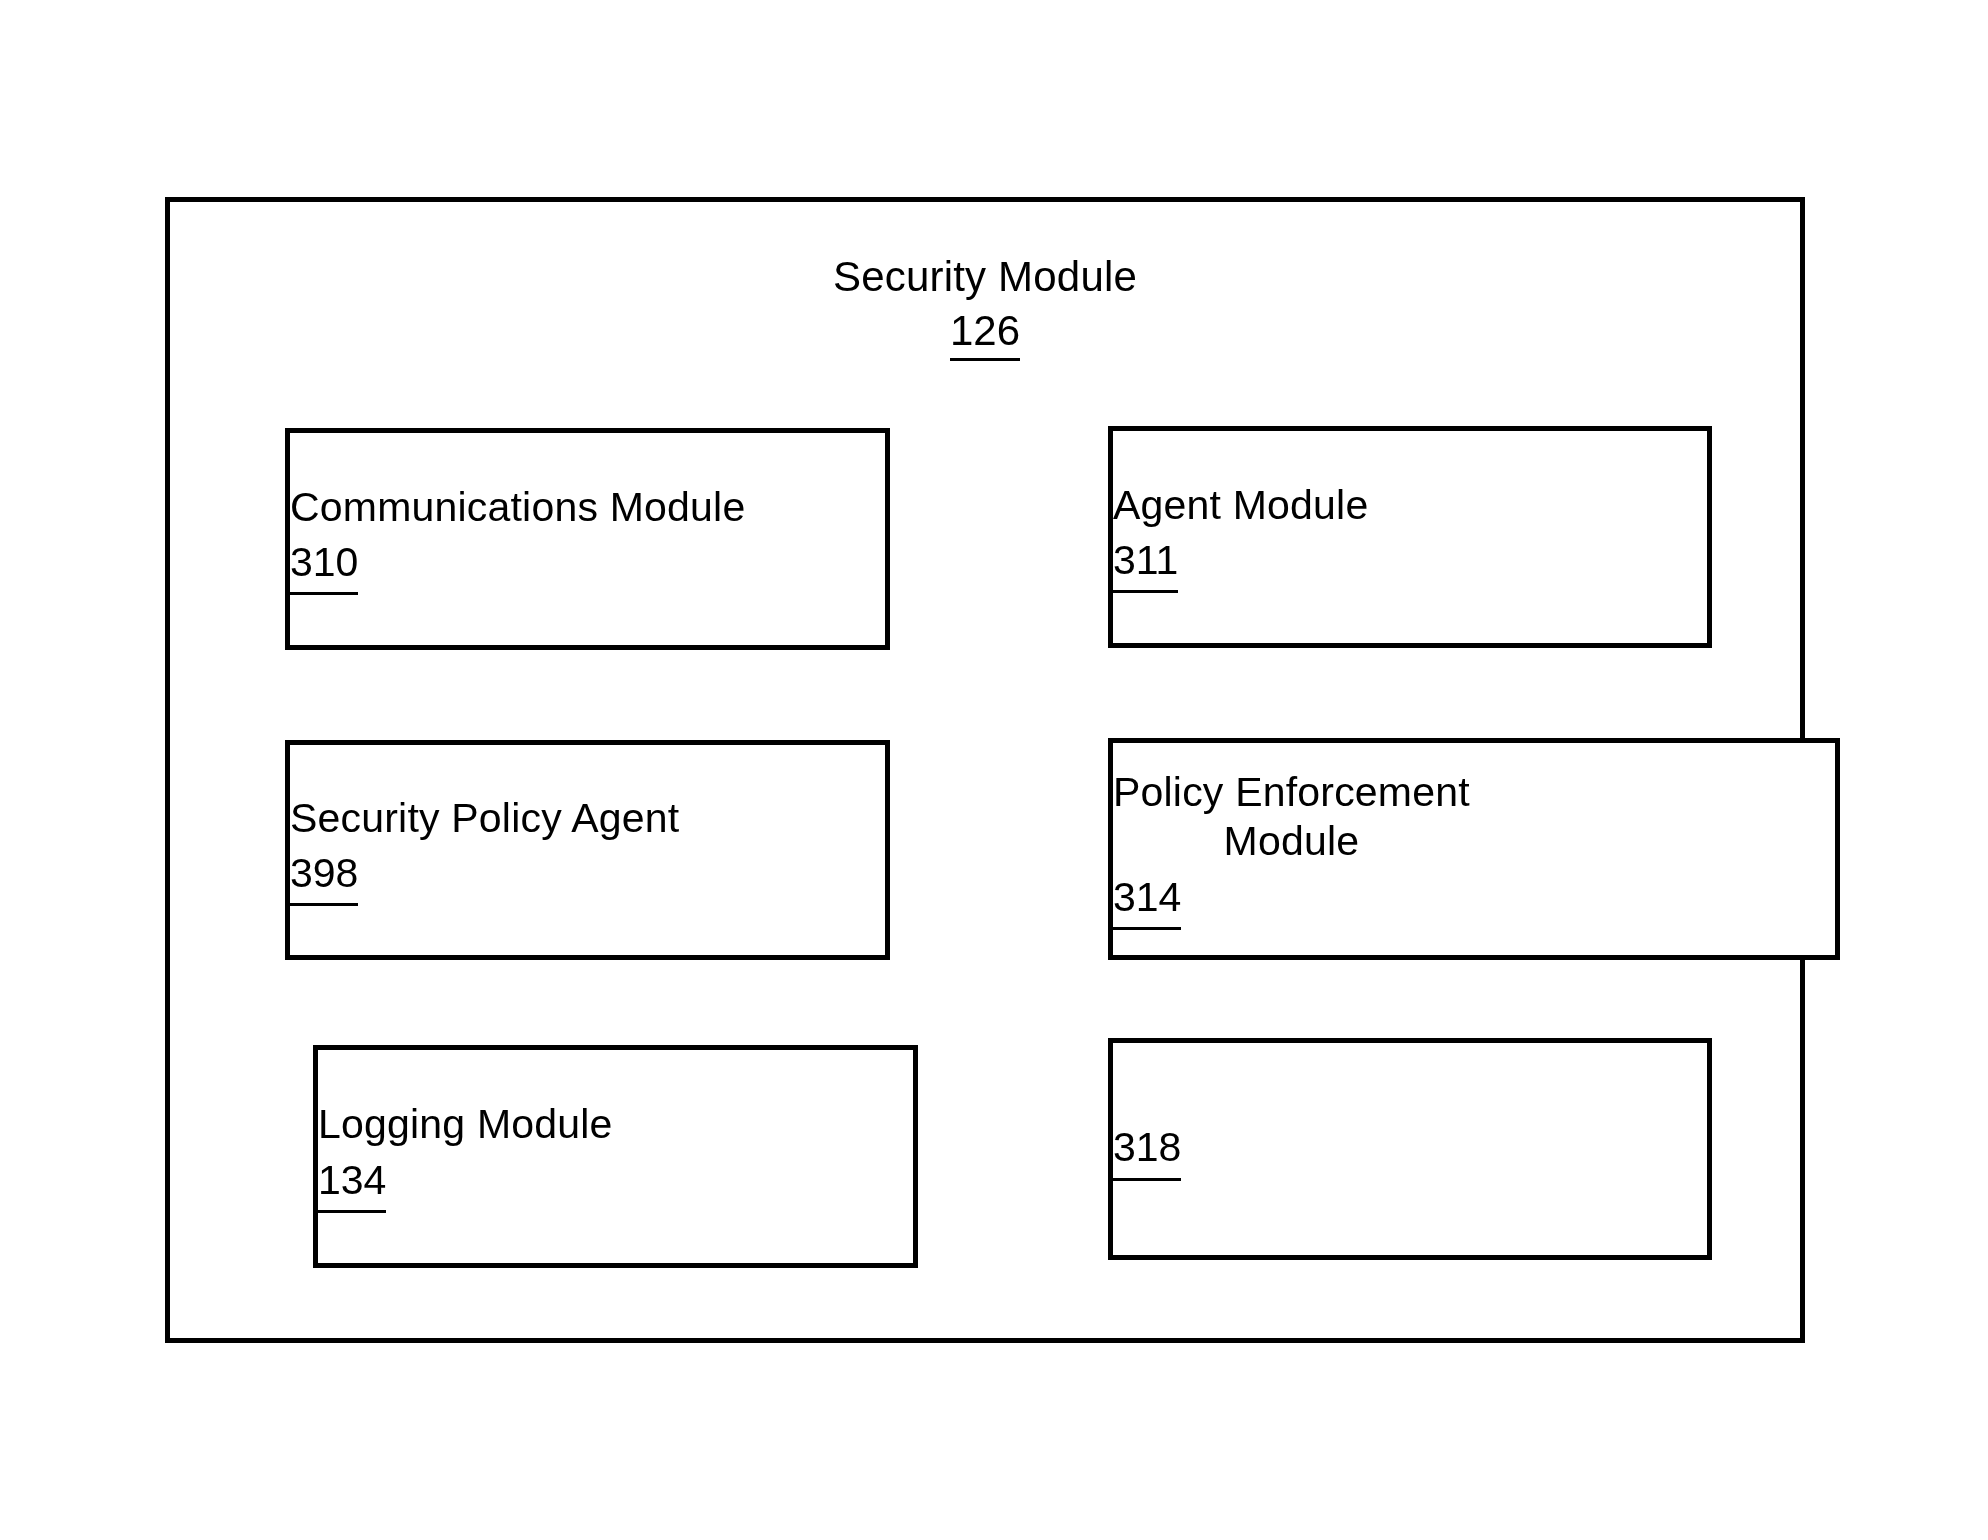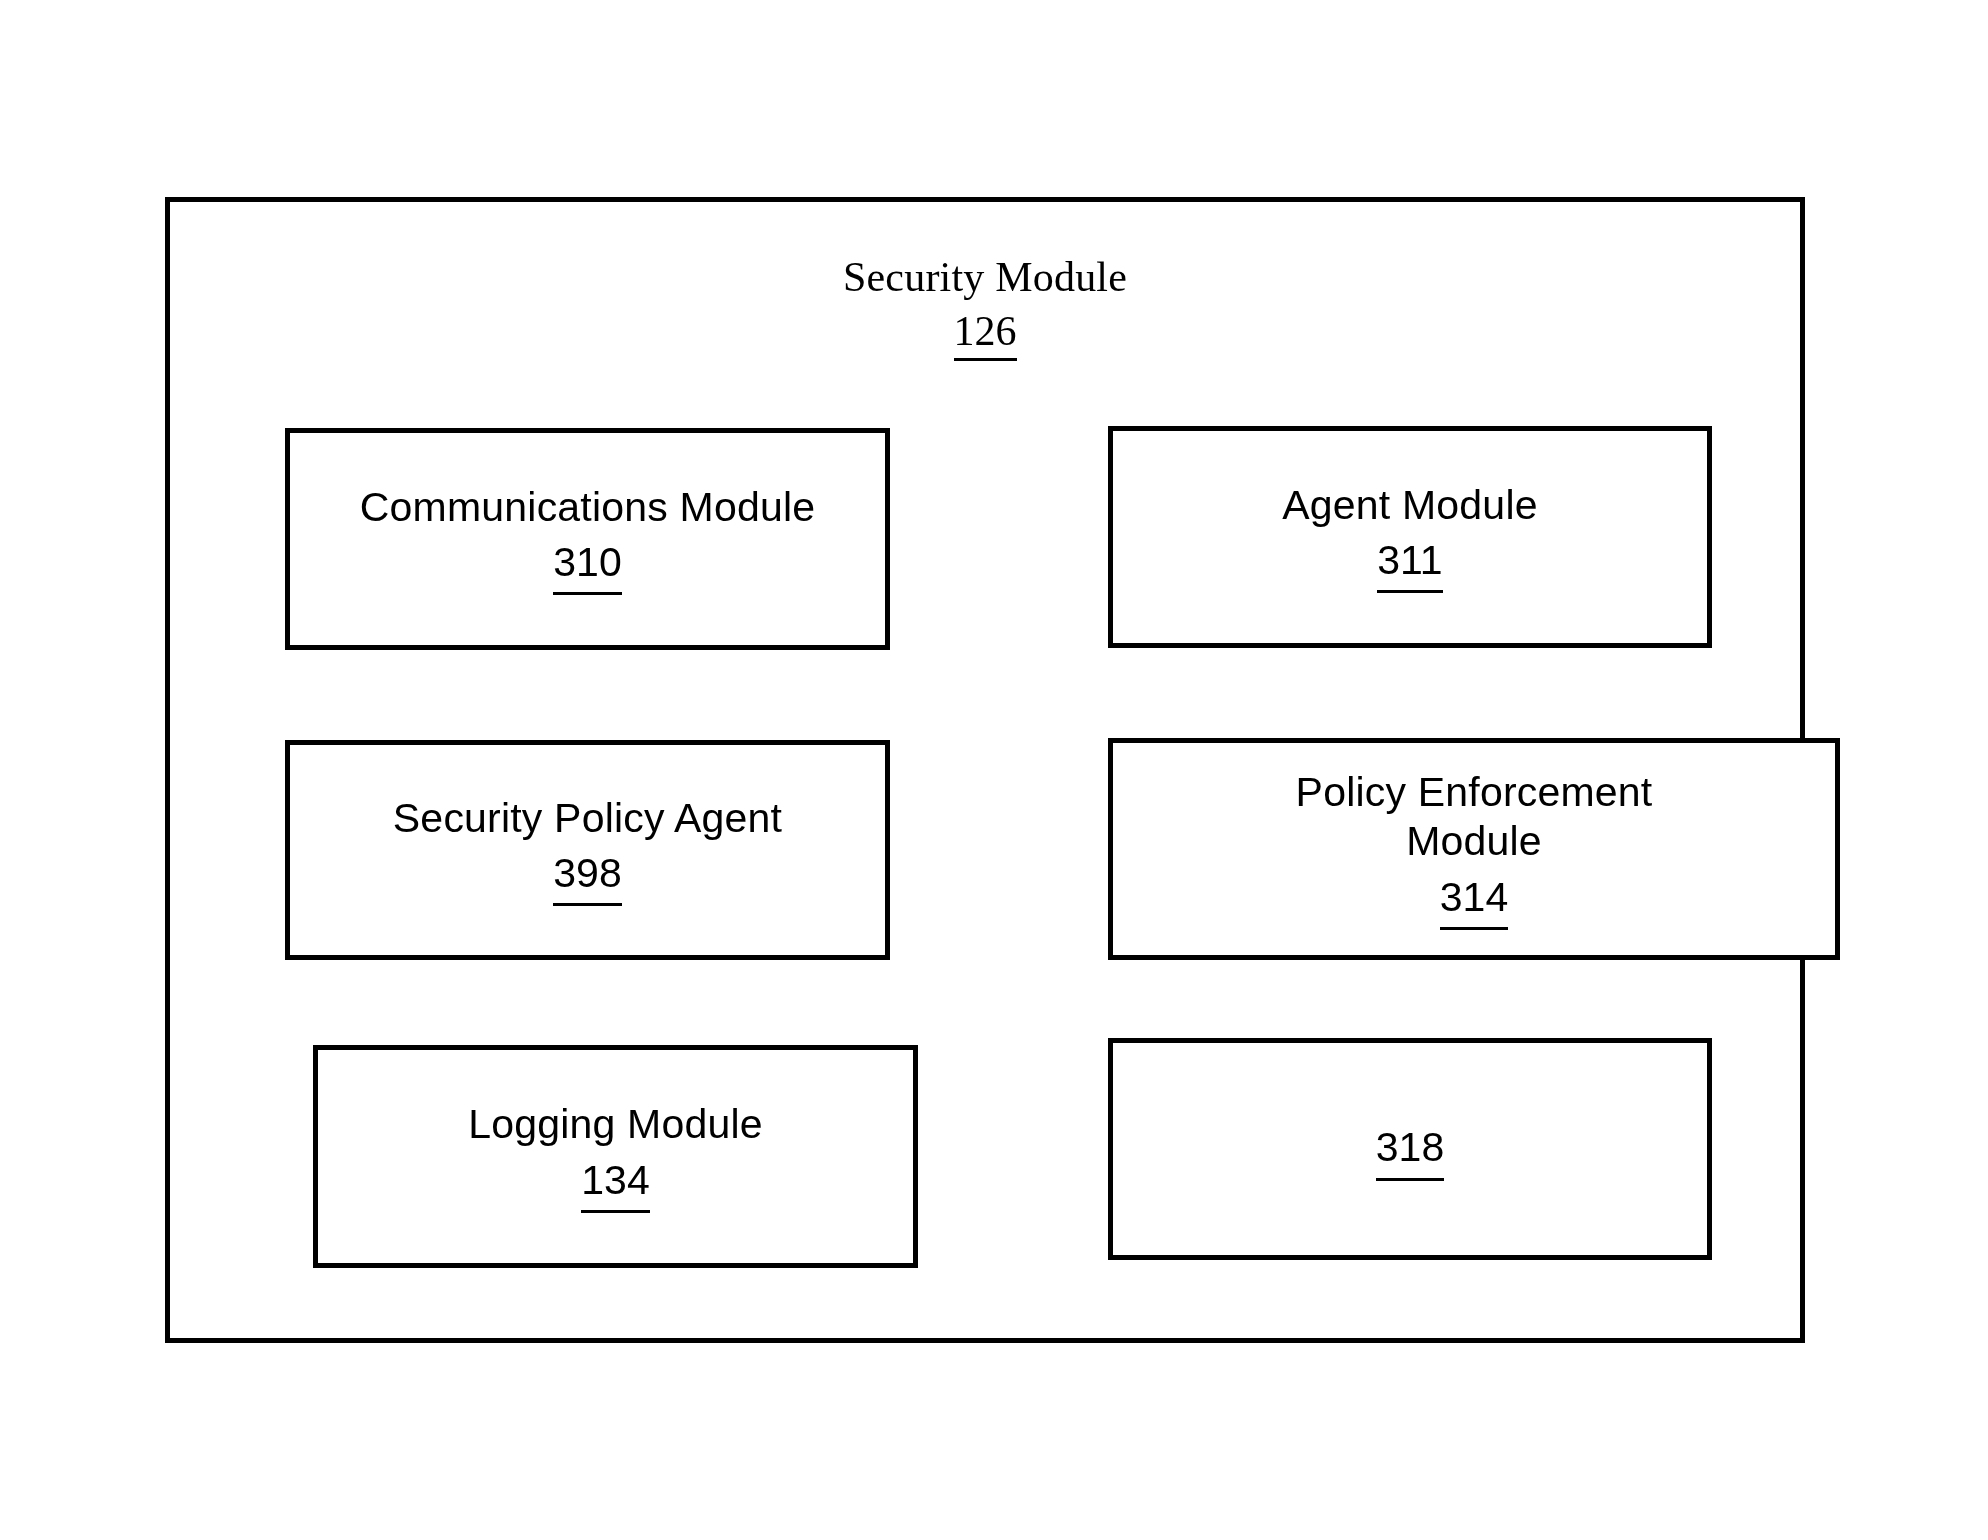--- a/index.html
+++ b/index.html
@@ -29,21 +29,20 @@
   }
 
   
   .container-title {
     position: absolute;
     left: 0;
     top: 50px;
     width: 100%;
     text-align: center;
     line-height: 1.20;
-    font-family: Liberation Serif, serif;
   }
   .container-title .title-text {
     display: block;
     font-size: 42px;
     letter-spacing: 0.2px;
   }
   .container-title .title-ref {
     display: inline-block;
     font-size: 42px;
     border-bottom: 3px solid #000000;
@@ -52,21 +51,21 @@
   }
 
   
   .module-box {
     position: absolute;
     box-sizing: border-box;
     border: 5px solid #000000;
     background: #ffffff;
     display: flex;
     flex-direction: column;
-    align-items: center;
+    align-items: flex-start;
     justify-content: center;
     text-align: center;
     line-height: 1.20;
   }
   .module-box .module-label {
     display: block;
     font-size: 41px;
     letter-spacing: 0.2px;
     white-space: pre-line;
   }

